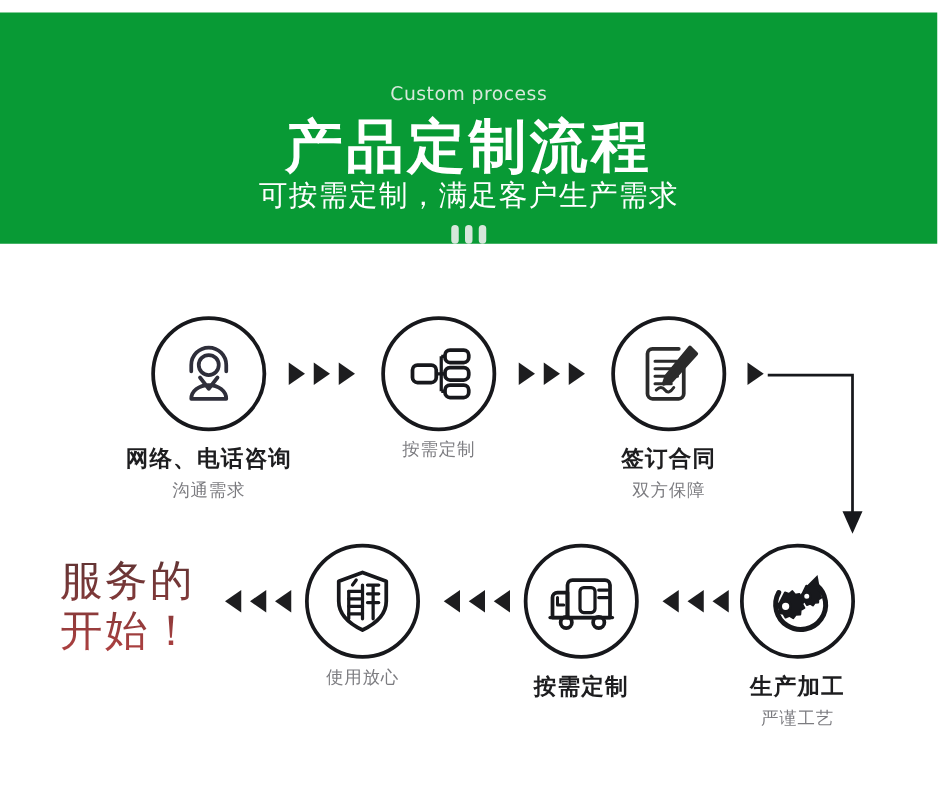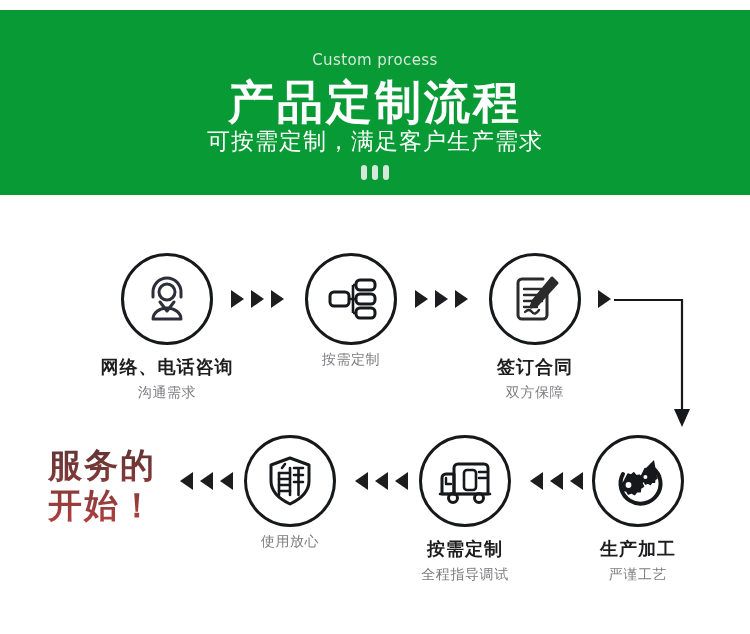--- a/index.html
+++ b/index.html
@@ -19,21 +19,21 @@
   .banner {
     position: absolute;
     left: 0;
     top: 10px;
     width: 750px;
     height: 185px;
     background: #089a35;
     display: flex;
     flex-direction: column;
     align-items: center;
-    justify-content: center;
+    justify-content: flex-end;
     box-sizing: border-box;
     padding-top: 28px;
   }
   .banner-eyebrow {
     color: #d7e8dc;
     font-size: 15px;
     letter-spacing: 0.4px;
     line-height: 1;
     font-family: "DejaVu Sans", "Liberation Sans", sans-serif;
     margin-bottom: 10px;
@@ -131,21 +131,21 @@
     border-right: 13px solid #1d1d1f;
   }
 
   
   .connector { position: absolute; }
 
   
   .start-label {
     position: absolute;
     font-size: 34px;
-    font-weight: bold;
+    font-weight: normal;
     line-height: 1.18;
     letter-spacing: 2px;
     color: #7a3a3a;
     background: linear-gradient(180deg, #5f3434 0%, #8a3a3a 55%, #b04040 100%);
     -webkit-background-clip: text;
     background-clip: text;
     -webkit-text-fill-color: transparent;
     white-space: pre-line;
   }
 </style>
@@ -272,21 +272,20 @@
           <path d="M4 42 H54" stroke-width="2.6"></path>
           <rect x="28" y="18" width="12" height="20" rx="3" stroke-width="2.6"></rect>
           <path d="M43 20 H50 M43 26 H50" stroke-width="2.6"></path>
           <path d="M10 26 v6 h5" stroke-width="2.4"></path>
           <circle cx="17" cy="46" r="4.5"></circle>
           <circle cx="43" cy="46" r="4.5"></circle>
         </g>
       </svg>
     </div>
     <div class="node-title">按需定制</div>
-    <div class="node-sub">全程指导调试</div>
   </div>
 
   <div class="arrows" style="left:530px; top:277px;">
     <span class="tri-l"></span>
     <span class="tri-l"></span>
     <span class="tri-l"></span>
   </div>
 
   <div class="node" style="left:553px; top:240px;">
     <div class="circle">

